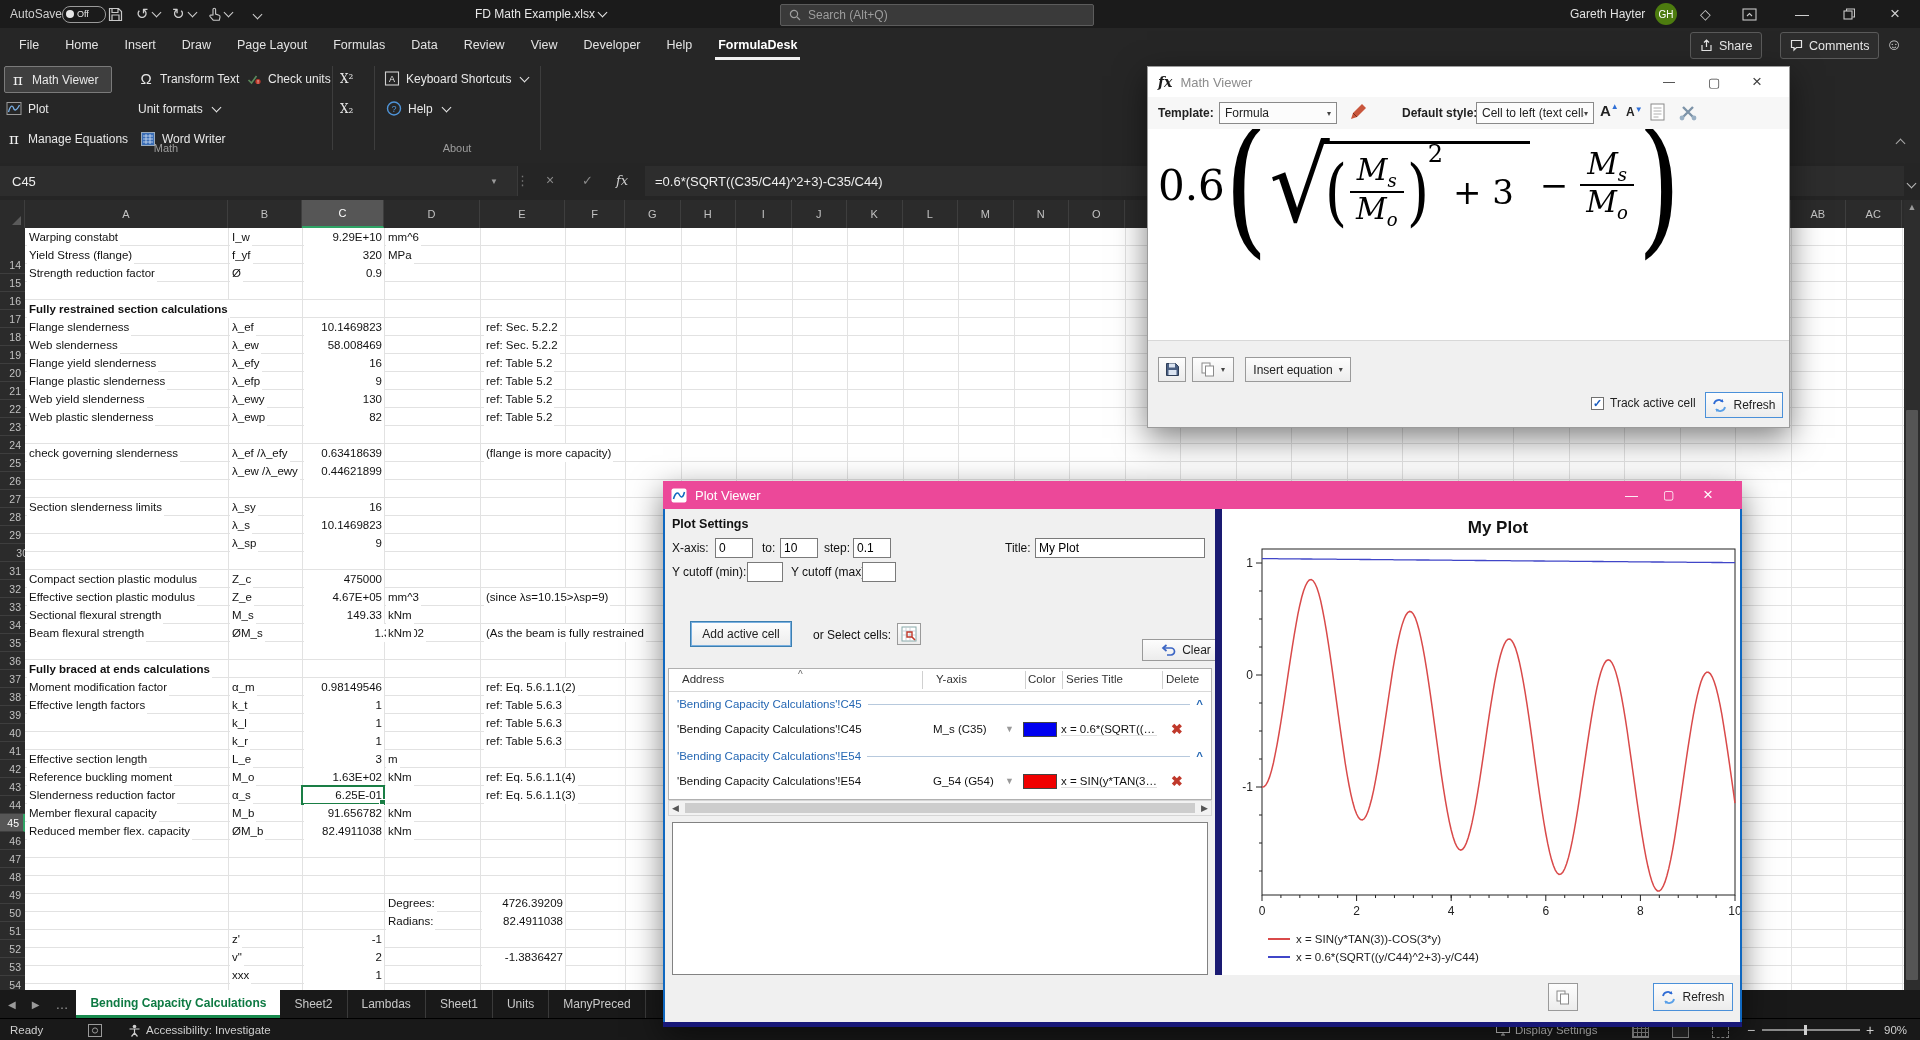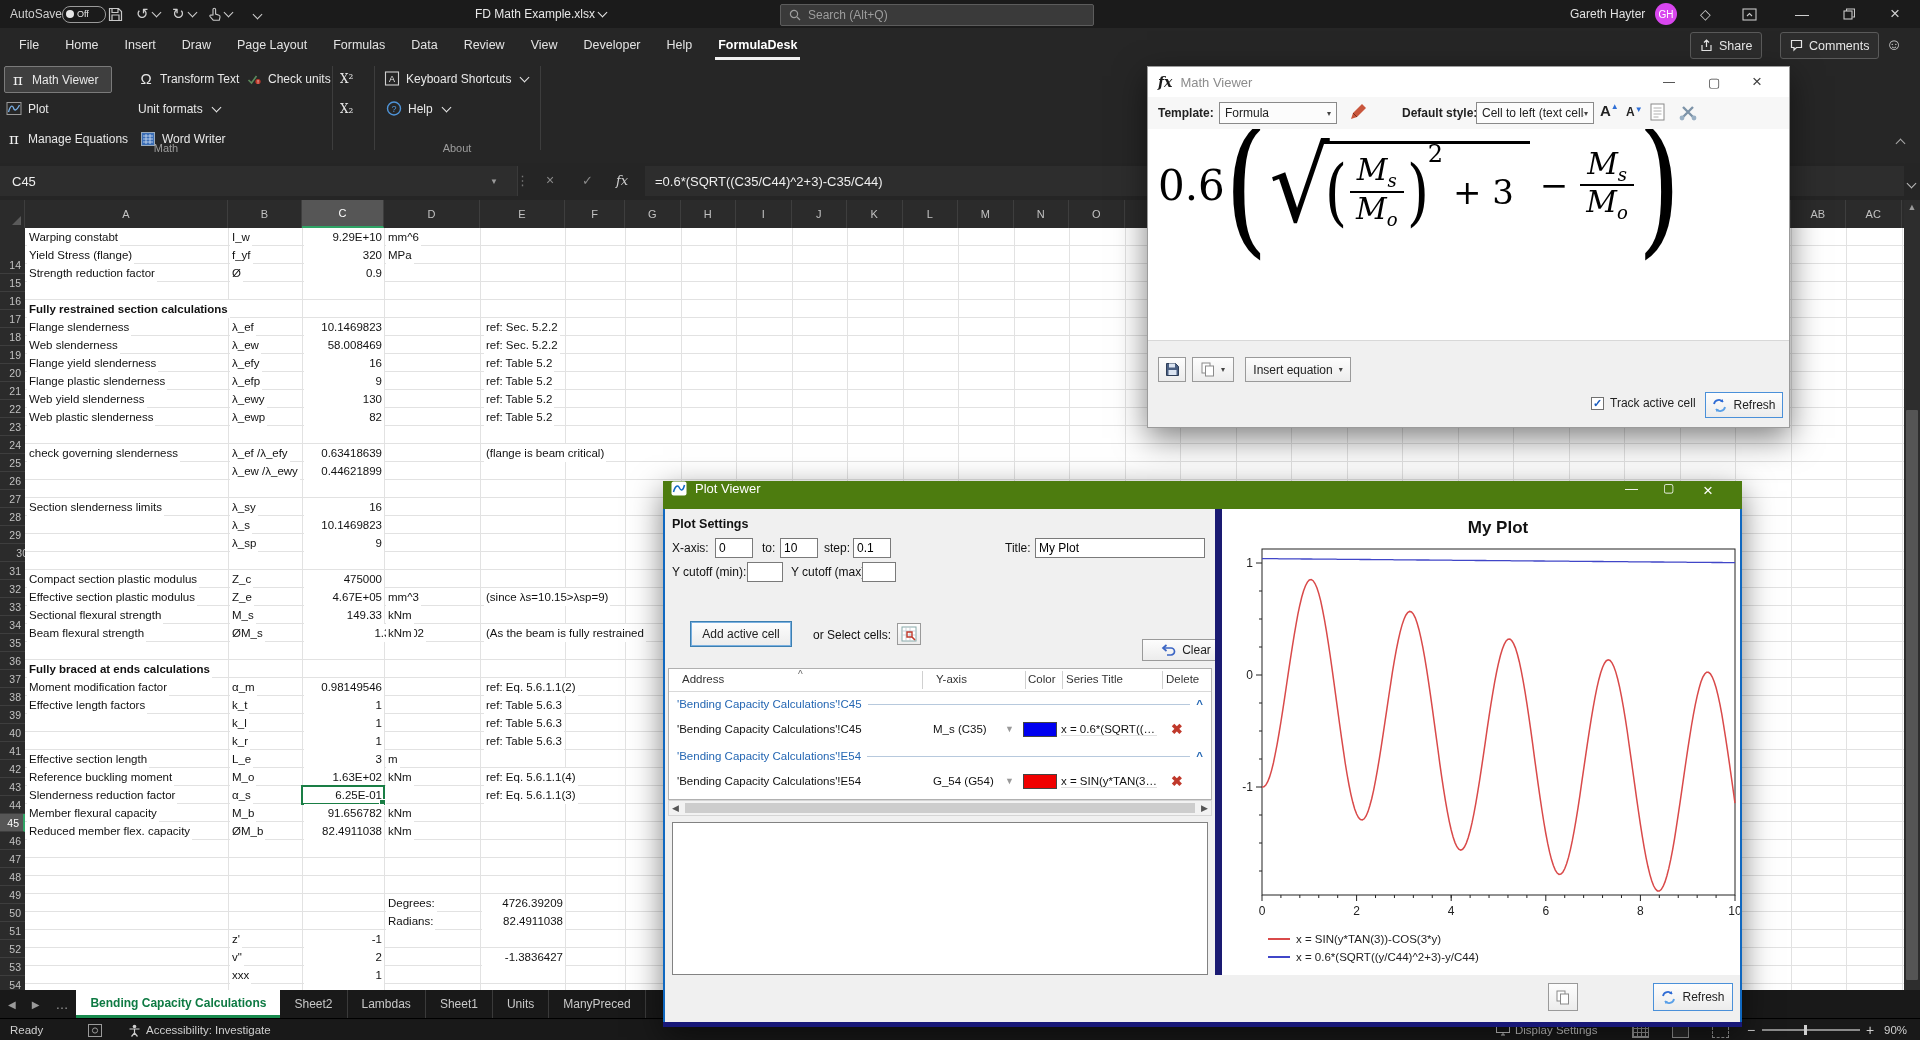--- a/index.html
+++ b/index.html
@@ -8,21 +8,21 @@
   .abs{position:absolute;}
   
   .titlebar{left:0;top:0;width:1920px;height:28px;background:#1b1b1b;color:#d6d6d6;font-size:12px;}
   .tb-item{position:absolute;top:0;height:28px;display:flex;align-items:center;color:#cfcfcf;}
   .pill{border:1px solid #9a9a9a;border-radius:8px;height:15px;width:36px;display:flex;align-items:center;padding:0 3px;gap:3px;}
   .pill .dot{width:8px;height:8px;border-radius:50%;background:#e8e8e8;}
   .pill .off{font-size:9px;color:#e8e8e8;}
   .chv{display:inline-block;width:6px;height:6px;border-right:1.4px solid currentColor;border-bottom:1.4px solid currentColor;transform:rotate(45deg);margin-left:4px;margin-top:-3px;}
   .chv.up{transform:rotate(225deg);margin-top:3px;}
   .searchbox{left:780px;top:4px;width:296px;height:20px;background:#3a3a3a;border:1px solid #5c5c5c;border-radius:2px;display:flex;align-items:center;color:#9d9d9d;font-size:12px;gap:7px;padding:0 8px;}
-  .avatar{width:22px;height:22px;border-radius:50%;background:#d946ef;color:#fff;font-size:10px;display:flex;align-items:center;justify-content:center;}
+  .avatar{width:22px;height:22px;border-radius:50%;background:#4d7c0f;color:#fff;font-size:10px;display:flex;align-items:center;justify-content:center;}
   .winglyph{font-size:14px;color:#cfcfcf;}
   
   .tabsrow{left:0;top:28px;width:1920px;height:34px;background:#262626;color:#e3e3e3;font-size:12.5px;}
   .rtabs{position:absolute;left:6px;top:0;height:34px;display:flex;align-items:center;}
   .rtab{padding:0 13px;height:34px;display:flex;align-items:center;cursor:pointer;position:relative;}
   .rtab.active{font-weight:bold;color:#fff;}
   .rtab.active::after{content:"";position:absolute;left:10px;right:10px;bottom:2px;height:3px;background:#f2f2f2;}
   .pillbtn{position:absolute;top:4px;height:25px;border:1px solid #5a5a5a;border-radius:3px;display:flex;align-items:center;gap:6px;padding:0 9px;color:#e6e6e6;font-size:12.5px;background:#2d2d2d;}
   
   .ribbon{left:0;top:62px;width:1920px;height:101px;background:#262626;border-bottom:1px solid #161616;color:#e8e8e8;font-size:12px;}
@@ -88,21 +88,21 @@
   .rad .rsign{font-size:95px;line-height:0;margin-right:-6px;transform:scaleY(1.08);}
   .radbody{display:flex;align-items:center;border-top:3px solid #000;padding:10px 8px 0 2px;}
   .frac{display:inline-flex;flex-direction:column;align-items:center;margin:0 4px;}
   .frac .fn,.frac .fd{font-size:30px;font-style:italic;line-height:1.05;padding:0 6px;}
   .frac .fd{border-top:2.5px solid #000;}
   .frac sub{font-size:18px;font-style:italic;}
   .exp{font-size:24px;align-self:flex-start;margin:-14px 2px 0 0px;}
   .op{font-size:34px;margin:0 8px;}
   
   .pv{left:663px;top:481px;width:1079px;height:546px;background:#f0f0f0;font-size:12px;color:#111;}
-  .pv-title{position:absolute;left:0;top:0;width:1079px;height:28px;background:#4d7c0f;color:#fff;display:flex;gap:8px;padding-left:8px;box-sizing:border-box;font-size:13px;}
+  .pv-title{position:absolute;left:0;top:0;width:1079px;height:28px;background:#ec4899;color:#fff;display:flex;align-items:center;gap:8px;padding-left:8px;box-sizing:border-box;font-size:13px;}
   .pv-edge{position:absolute;background:#1068c0;}
   .pv-bottomedge{position:absolute;left:0;top:541px;width:1079px;height:5px;background:#181878;}
   .pv-divider{position:absolute;left:552px;top:28px;width:7px;height:466px;background:#1a1a72;}
   .pv-panel{position:absolute;left:559px;top:28px;width:518px;height:466px;background:#fff;}
   .pv-bottombar{position:absolute;left:2px;top:494px;width:1075px;height:47px;background:#f0f0f0;}
   .pv input{position:absolute;background:#fff;border:1px solid #7a7a7a;font-size:12px;font-family:"Liberation Sans",sans-serif;padding:0 3px;box-sizing:border-box;height:20px;}
   .pvlabel{position:absolute;white-space:nowrap;}
   .groupbox{position:absolute;border:1px solid #c3c3c3;border-radius:2px;}
   .groupbox .gl{position:absolute;left:8px;top:-8px;background:#f0f0f0;padding:0 4px;}
   .ptable{position:absolute;left:5px;top:187px;width:544px;height:132px;background:#fff;border:1px solid #b0b0b0;box-sizing:border-box;overflow:hidden;}
@@ -458,21 +458,21 @@
         <div class="hline" style="top: 197px;"></div>
         <div class="cell" style="left: 2px; top: 180px;">Web plastic slenderness</div>
         <div class="cell" style="left: 205px; top: 180px;">λ_ewp</div>
         <div class="cell num" style="left: 279px; top: 180px; width: 76px;">82</div>
         <div class="cell" style="left: 459px; top: 180px;">ref: Table 5.2</div>
         <div class="hline" style="top: 215px;"></div>
         <div class="hline" style="top: 233px;"></div>
         <div class="cell" style="left: 2px; top: 216px;">check governing slenderness</div>
         <div class="cell" style="left: 205px; top: 216px;">λ_ef /λ_efy</div>
         <div class="cell num" style="left: 279px; top: 216px; width: 76px;">0.63418639</div>
-        <div class="cell" style="left: 459px; top: 216px;">(flange is beam critical)</div>
+        <div class="cell" style="left: 459px; top: 216px;">(flange is more capacity)</div>
         <div class="hline" style="top: 251px;"></div>
         <div class="cell" style="left: 205px; top: 234px;">λ_ew /λ_ewy</div>
         <div class="cell num" style="left: 279px; top: 234px; width: 76px;">0.44621899</div>
         <div class="hline" style="top: 269px;"></div>
         <div class="hline" style="top: 287px;"></div>
         <div class="cell" style="left: 2px; top: 270px;">Section slenderness limits</div>
         <div class="cell" style="left: 205px; top: 270px;">λ_sy</div>
         <div class="cell num" style="left: 279px; top: 270px; width: 76px;">16</div>
         <div class="hline" style="top: 305px;"></div>
         <div class="cell" style="left: 205px; top: 288px;">λ_s</div>

